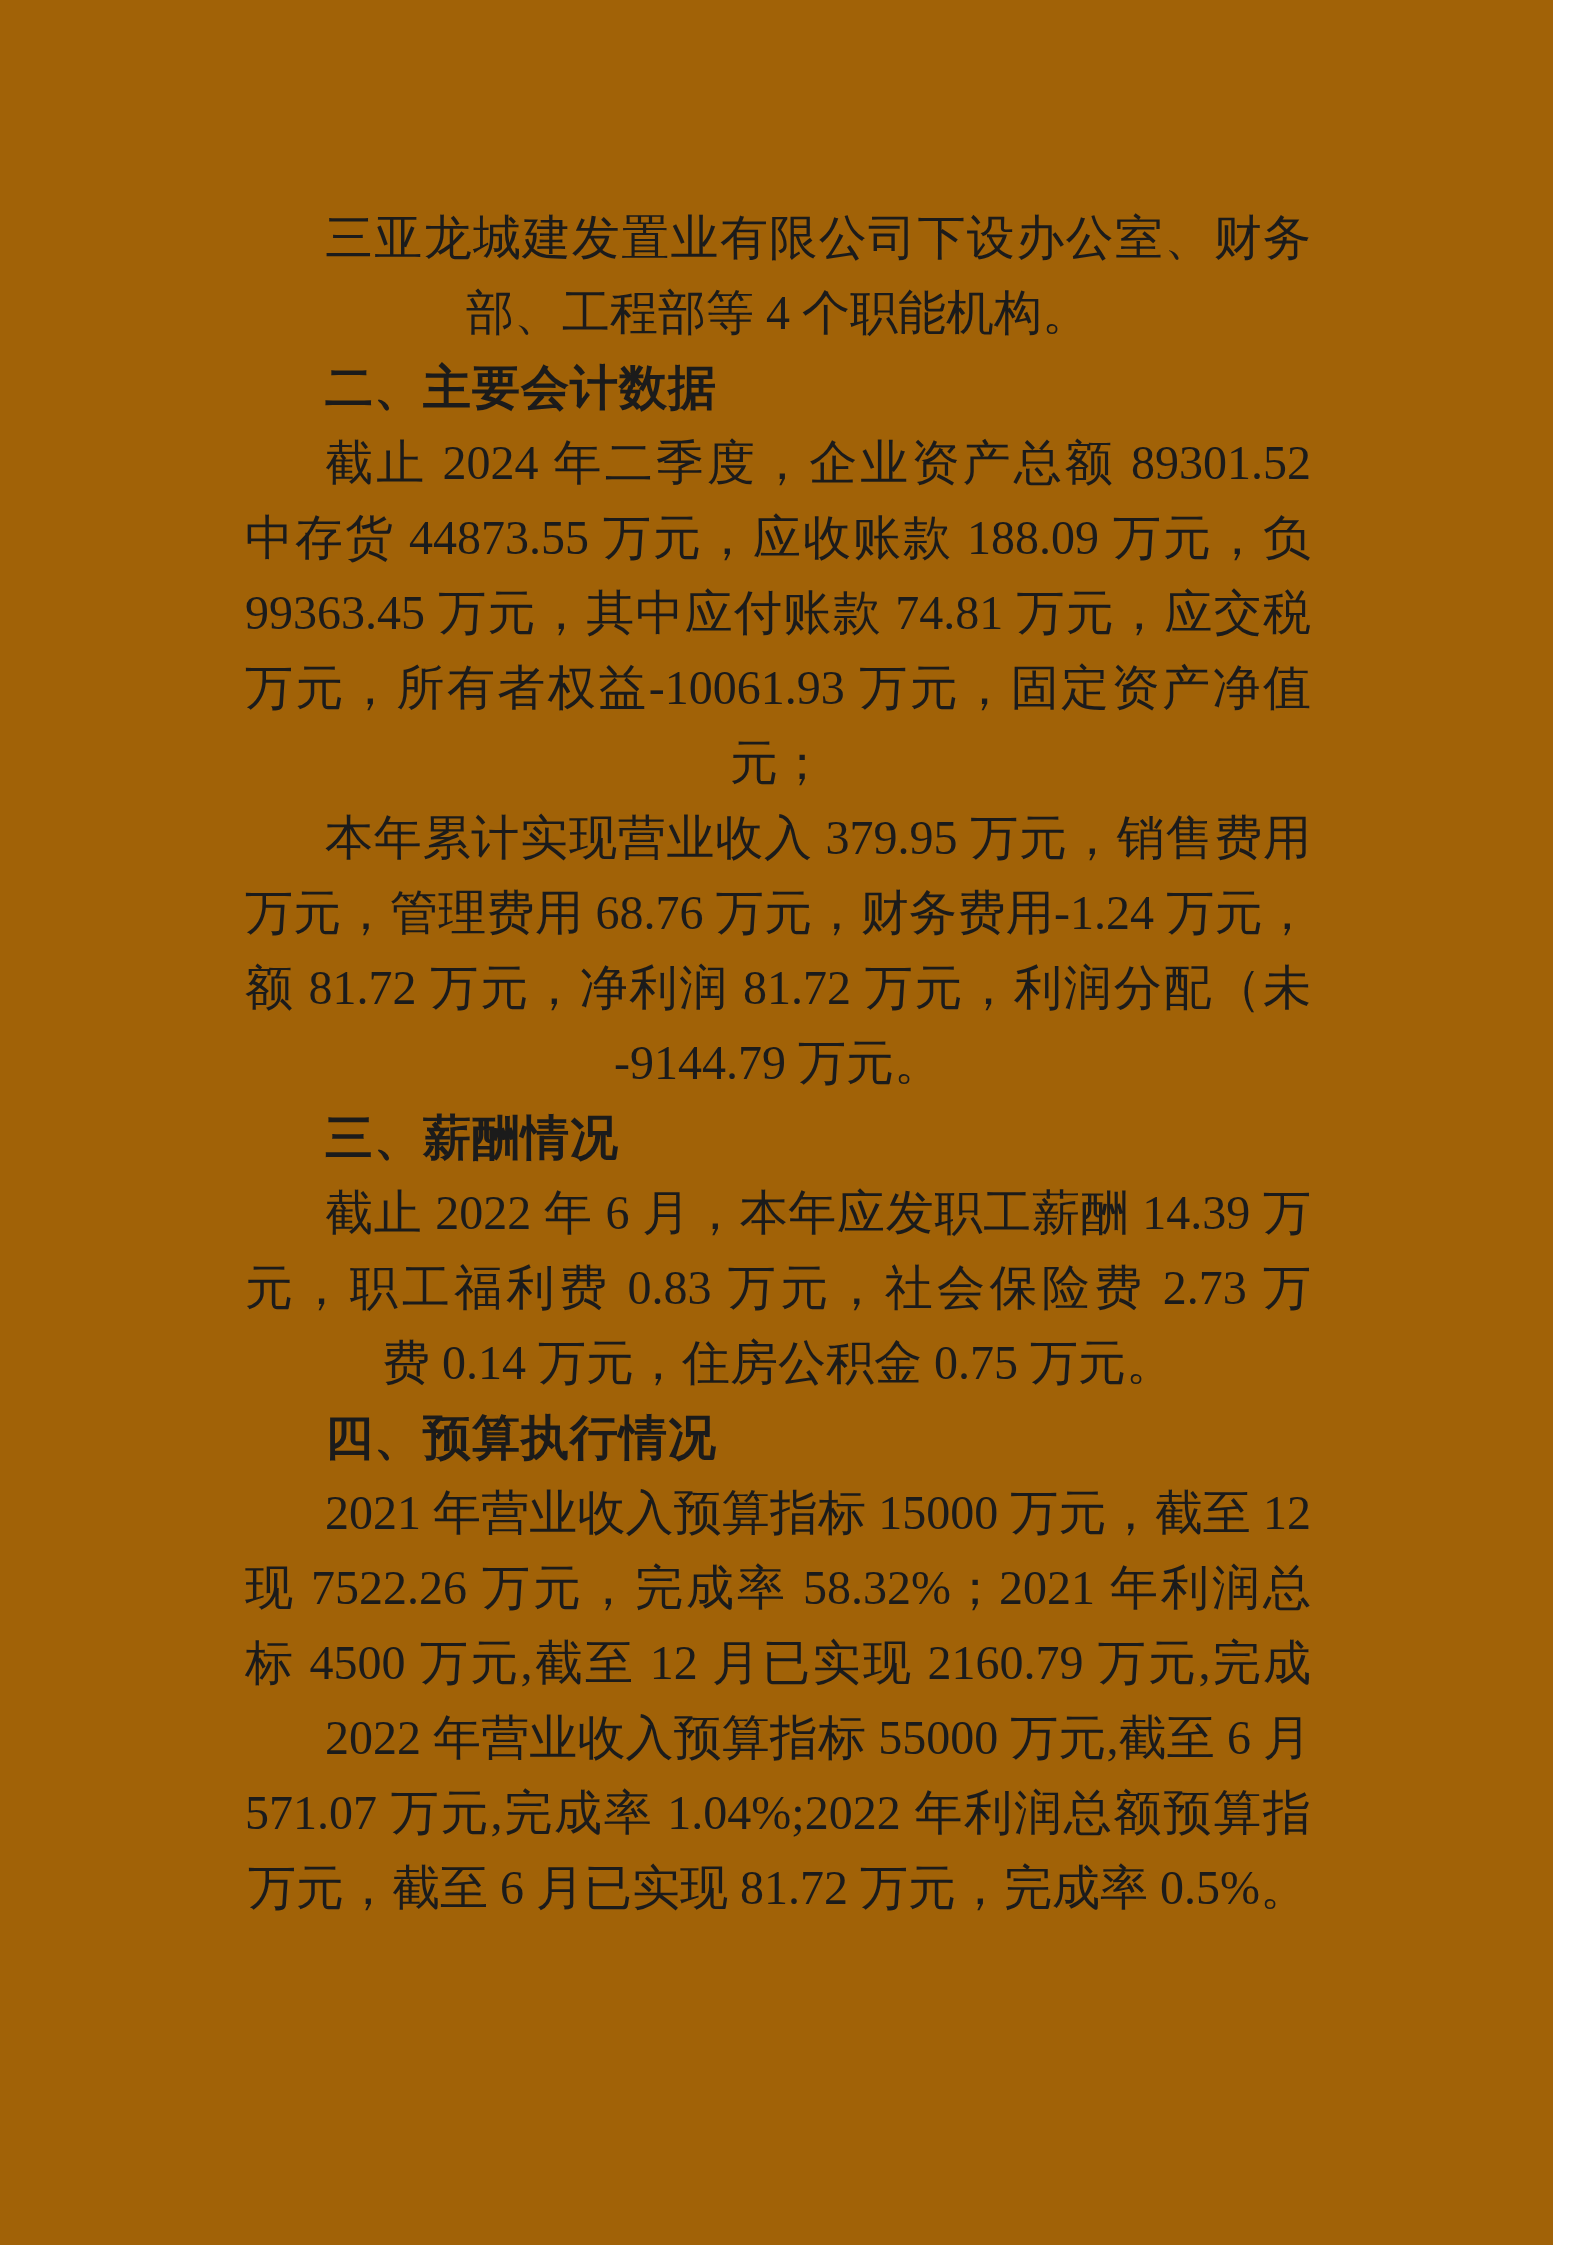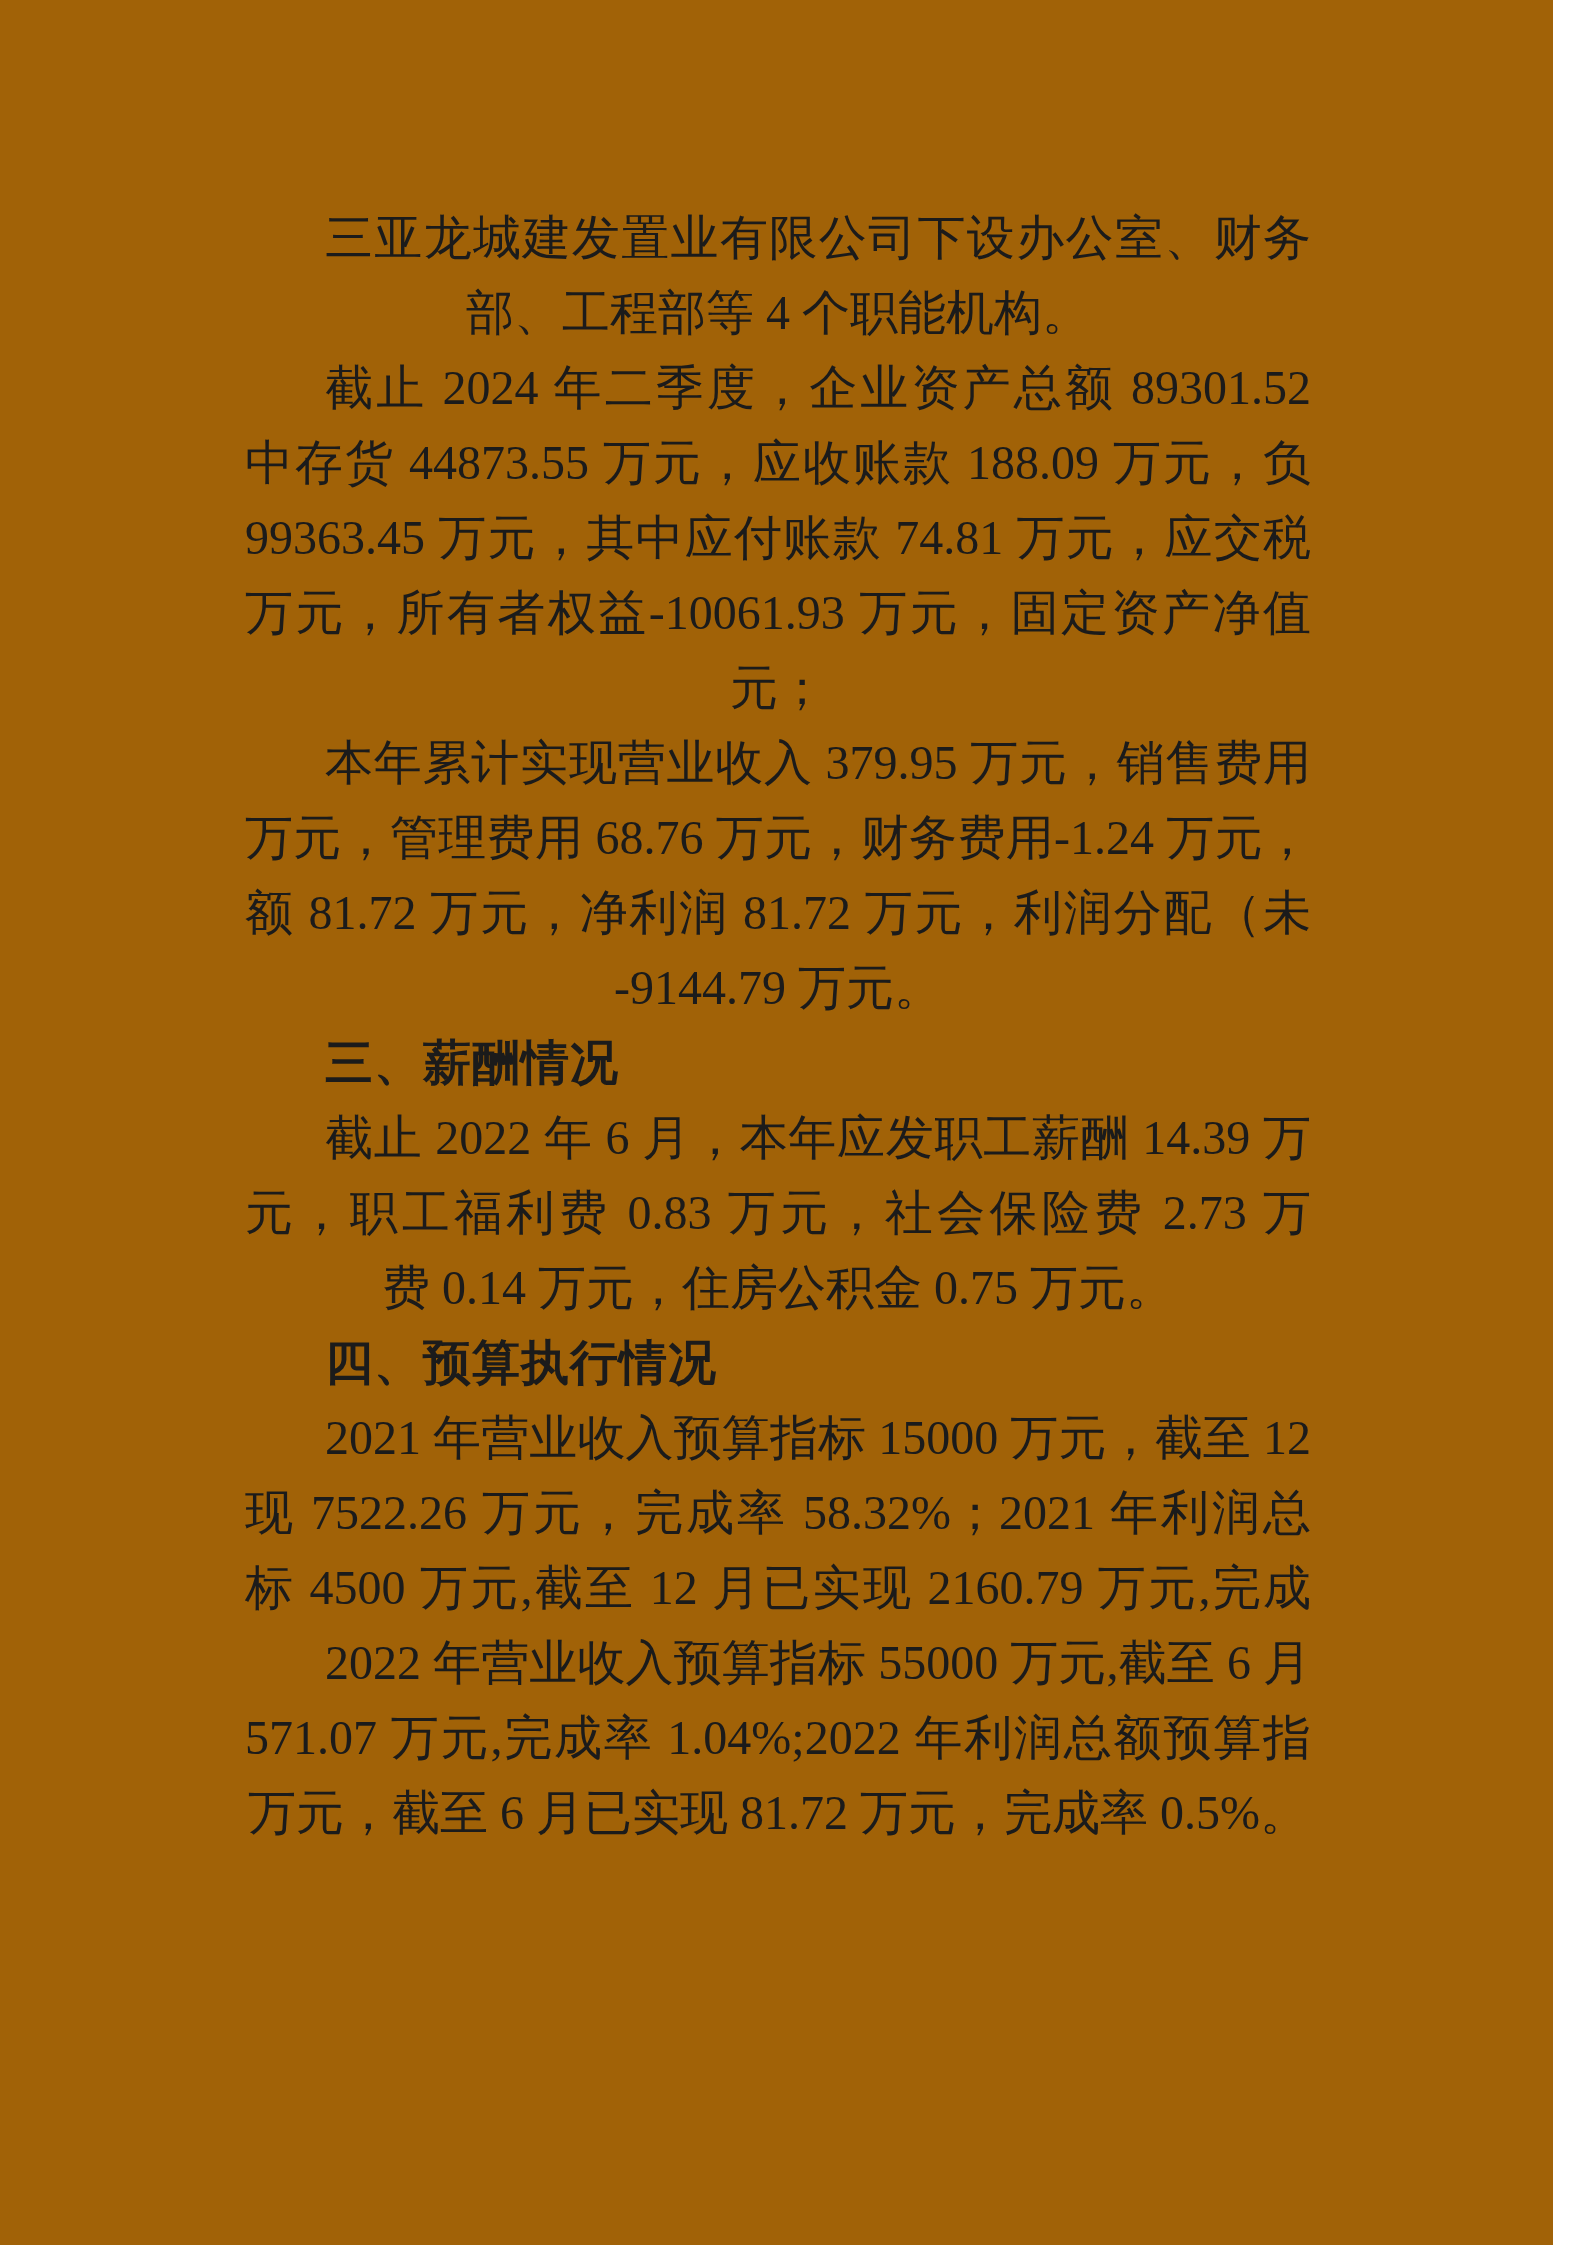--- a/index.html
+++ b/index.html
@@ -38,20 +38,21 @@
     text-align: left;
     text-align-last: left;
   }
 </style>
 </head>
 <body>
 
 <div class="page" id="doc">
     <div class="line indent fill">三亚龙城建发置业有限公司下设办公室、财务部、营销</div>
     <div class="line">部、工程部等 4 个职能机构。</div>
+    <div class="line heading indent">二、主要会计数据</div>
     <div class="line indent fill">截止 2024 年二季度，企业资产总额 89301.52 万元，其</div>
     <div class="line fill">中存货 44873.55 万元，应收账款 188.09 万元，负债总额</div>
     <div class="line fill">99363.45 万元，其中应付账款 74.81 万元，应交税费 0.16</div>
     <div class="line fill">万元，所有者权益-10061.93 万元，固定资产净值 16.18 万</div>
     <div class="line">元；</div>
     <div class="line indent fill">本年累计实现营业收入 379.95 万元，销售费用 36.40</div>
     <div class="line fill">万元，管理费用 68.76 万元，财务费用-1.24 万元，利润总</div>
     <div class="line fill">额 81.72 万元，净利润 81.72 万元，利润分配（未分配利润）</div>
     <div class="line">-9144.79 万元。</div>
     <div class="line heading indent">三、薪酬情况</div>

